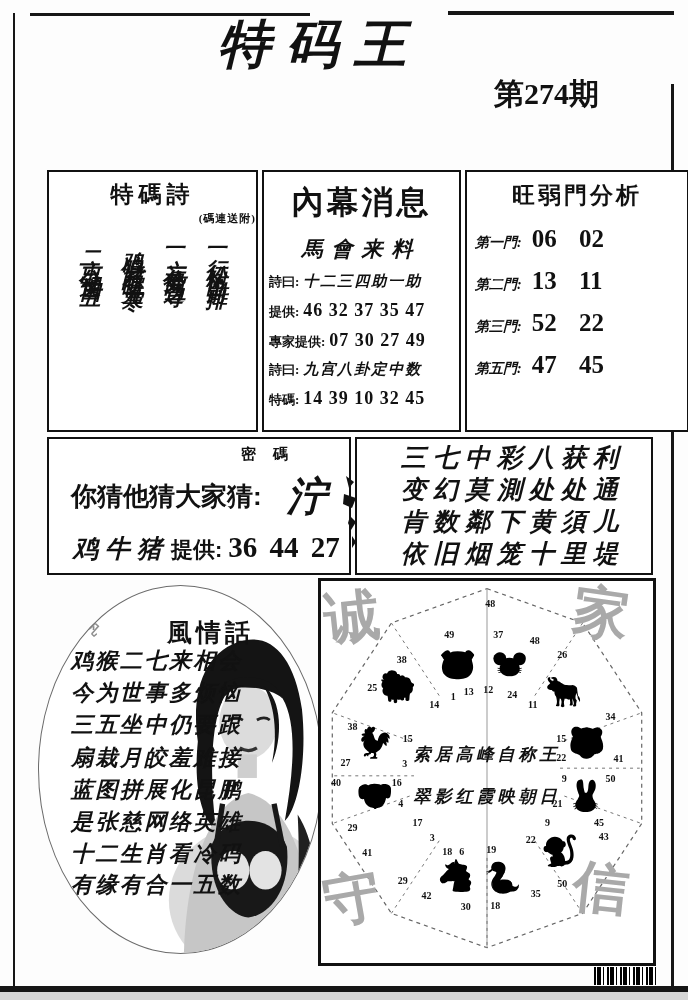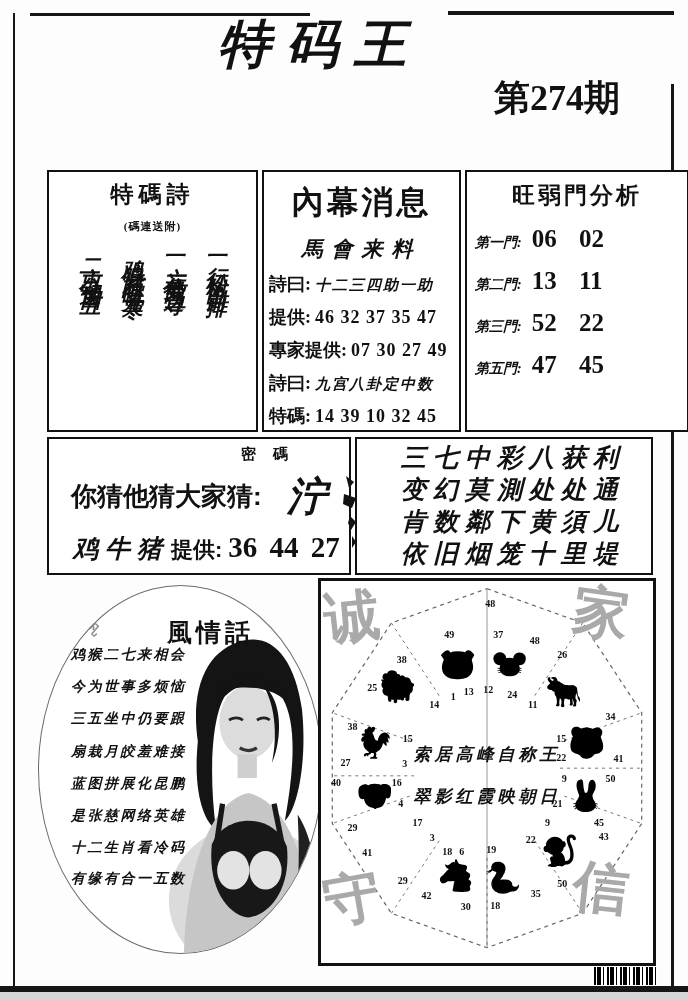--- a/index.html
+++ b/index.html
@@ -4,40 +4,40 @@
 <style>
   html,body{margin:0;padding:0;background:#e8e8e8;}
   .page{position:relative;width:688px;height:1000px;background:#fdfdfd;margin:0 auto;
         font-family:"Liberation Serif","DejaVu Serif",serif;color:#111;overflow:hidden;}
   .abs{position:absolute;}
   
   .fr{position:absolute;background:#161616;}
   
   .main-title{position:absolute;left:218px;top:10px;font-size:52px;font-weight:700;font-style:italic;
               letter-spacing:16px;white-space:nowrap;font-family:Liberation Serif, serif;}
-  .issue{position:absolute;left:494px;top:74px;font-size:36px;font-weight:700;white-space:nowrap;}
+  .issue{position:absolute;left:494px;top:74px;font-size:30px;font-weight:700;white-space:nowrap;}
   .headline{position:absolute;left:152px;top:108px;display:flex;align-items:baseline;gap:12px;
             font-size:36px;font-weight:800;white-space:nowrap;font-family:"Liberation Sans","DejaVu Sans",sans-serif;}
   .headline .num{font-family:"Liberation Serif","DejaVu Serif",serif;font-weight:700;letter-spacing:2px;}
   
   .box{position:absolute;border:2.5px solid #111;background:#fff;box-sizing:border-box;}
   .btitle{text-align:center;font-weight:800;}
   
   .boxA{left:47px;top:170px;width:211px;height:262px;}
   .boxA .btitle{font-size:23px;letter-spacing:5px;margin-top:7px;}
-  .boxA .sub{text-align:center;font-size:11px;font-weight:700;letter-spacing:1px;margin-top:9px;}
+  .boxA .sub{text-align:right;font-size:11px;font-weight:700;letter-spacing:1px;margin-top:1px;}
   .vcols{display:flex;justify-content:center;gap:21px;margin-top:10px;}
   .vcol{writing-mode:vertical-rl;text-orientation:upright;font-size:21px;font-weight:700;font-style:italic;
         letter-spacing:6px;line-height:1;}
   
   .boxB{left:262px;top:170px;width:199px;height:262px;}
   .boxB .btitle{font-size:32px;letter-spacing:3px;margin-top:9px;}
   .boxB .sub{text-align:center;font-size:21px;font-weight:800;font-style:italic;letter-spacing:9px;margin-top:10px;}
   .brow{display:flex;align-items:baseline;margin:9px 0 0 5px;white-space:nowrap;}
-  .brow .lbl{font-size:18px;font-weight:800;flex:0 0 auto;}
+  .brow .lbl{font-size:13px;font-weight:800;flex:0 0 auto;}
   .brow .val{font-size:18px;font-weight:700;margin-left:4px;letter-spacing:1px;}
   .brow .poem{font-style:italic;font-size:15px;font-weight:800;letter-spacing:2px;}
   
   .boxC{left:465px;top:170px;width:224px;height:262px;}
   .boxC .btitle{font-size:23px;letter-spacing:3px;margin-top:8px;}
   .crow{display:flex;align-items:baseline;margin:14px 0 0 8px;white-space:nowrap;}
   .crow .lbl{font-size:14px;font-weight:800;font-style:italic;}
   .crow .val{font-size:25px;font-weight:600;margin-left:10px;word-spacing:16px;}
   
   .boxD{left:47px;top:437px;width:304px;height:138px;}
@@ -53,21 +53,21 @@
   .boxE .cline{font-size:25px;font-weight:800;font-style:italic;letter-spacing:7px;line-height:32px;
                white-space:nowrap;margin-left:44px;}
   .boxE .pad{height:3px;}
   .smudge{position:absolute;left:340px;top:468px;width:20px;height:84px;}
   
   .oval{position:absolute;left:38px;top:585px;width:283px;height:367px;border:1.5px solid #6b6b6b;
         border-radius:50%;overflow:hidden;background:#fff;}
   .oval .corner{position:absolute;left:8px;top:20px;font-size:13px;color:#8e8e8e;letter-spacing:2px;
                 transform:rotate(42deg);font-weight:600;}
   .oval .rtitle{position:absolute;left:128px;top:30px;font-size:25px;font-weight:800;letter-spacing:4px;z-index:3;}
-  .rline{position:absolute;left:32px;font-size:14px;font-weight:800;font-style:italic;letter-spacing:2.5px;
+  .rline{position:absolute;left:32px;font-size:22px;font-weight:800;font-style:italic;letter-spacing:2.5px;
          white-space:nowrap;z-index:3;}
   .woman{position:absolute;right:-8px;top:46px;z-index:1;}
   
   .wheel-box{position:absolute;left:318px;top:578px;width:338px;height:388px;border:3px solid #111;
              box-sizing:border-box;background:#fff;overflow:hidden;}
   .wheel-svg{position:absolute;left:0;top:0;width:100%;height:100%;}
   .deca{fill:none;stroke:#666;stroke-width:1.2;stroke-dasharray:4 4;vector-effect:non-scaling-stroke;}
   .rad{stroke:#777;stroke-width:1;stroke-dasharray:3 4;vector-effect:non-scaling-stroke;}
   .axis{stroke:#999;stroke-width:1;vector-effect:non-scaling-stroke;}
   .wheel-overlay{position:absolute;left:0;top:0;width:100%;height:100%;}

